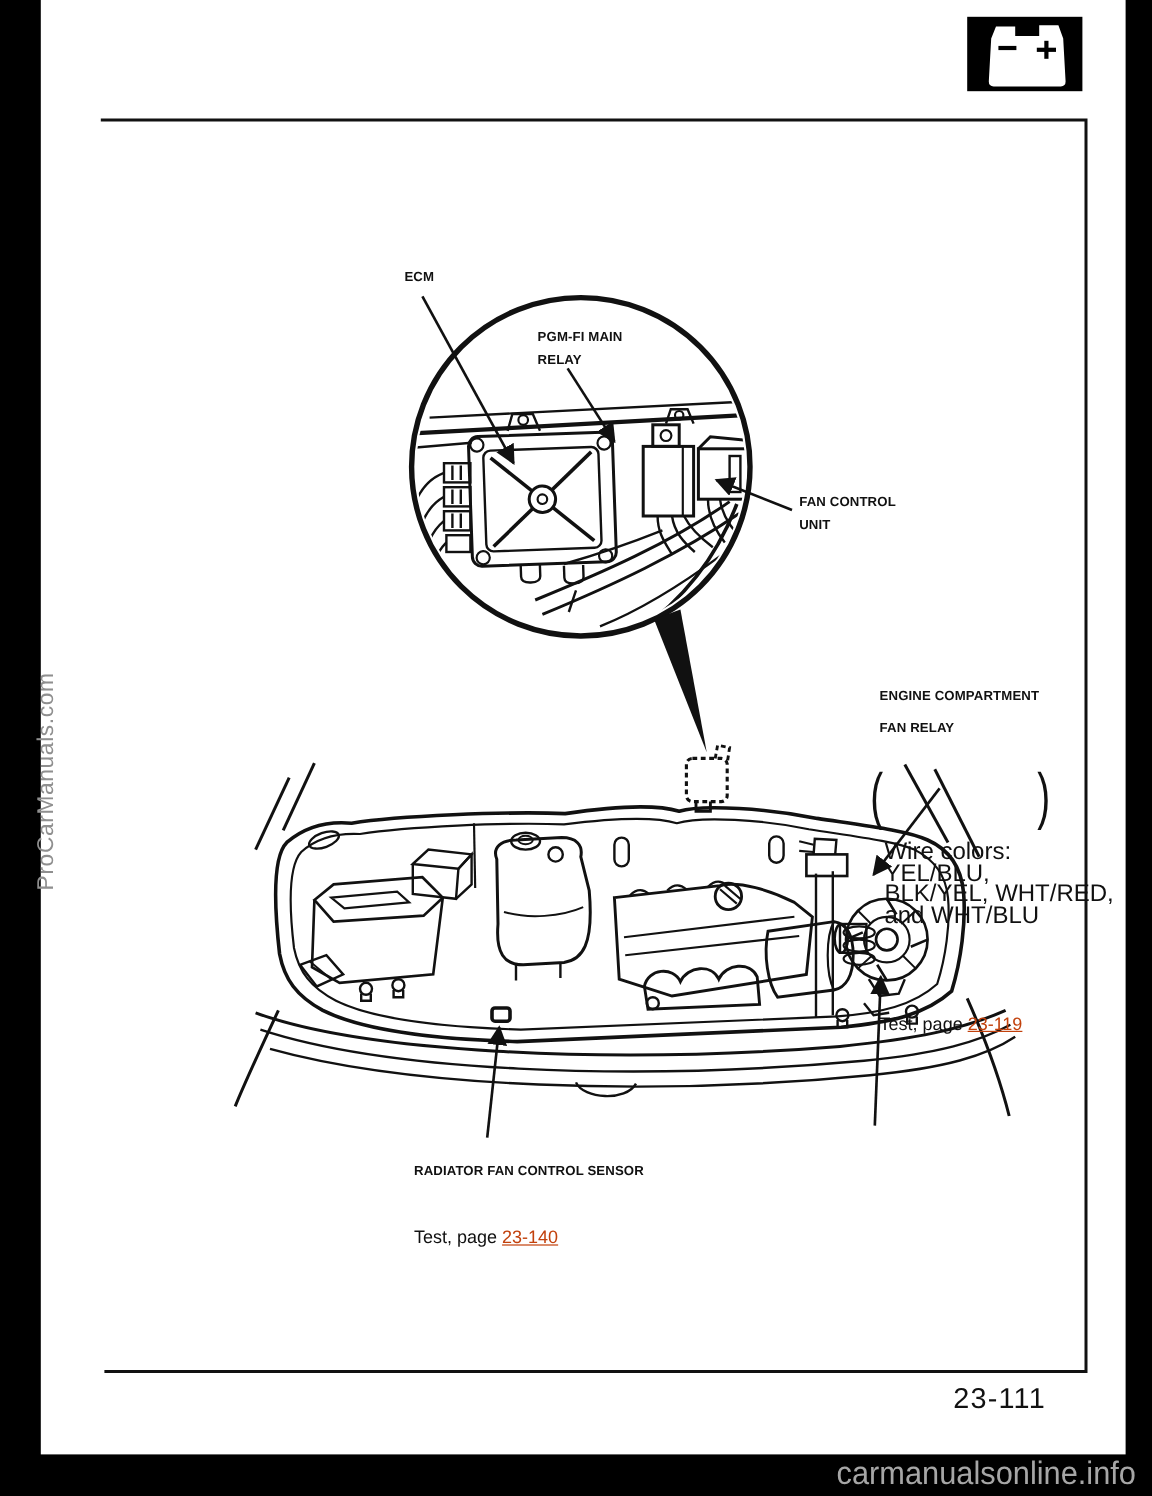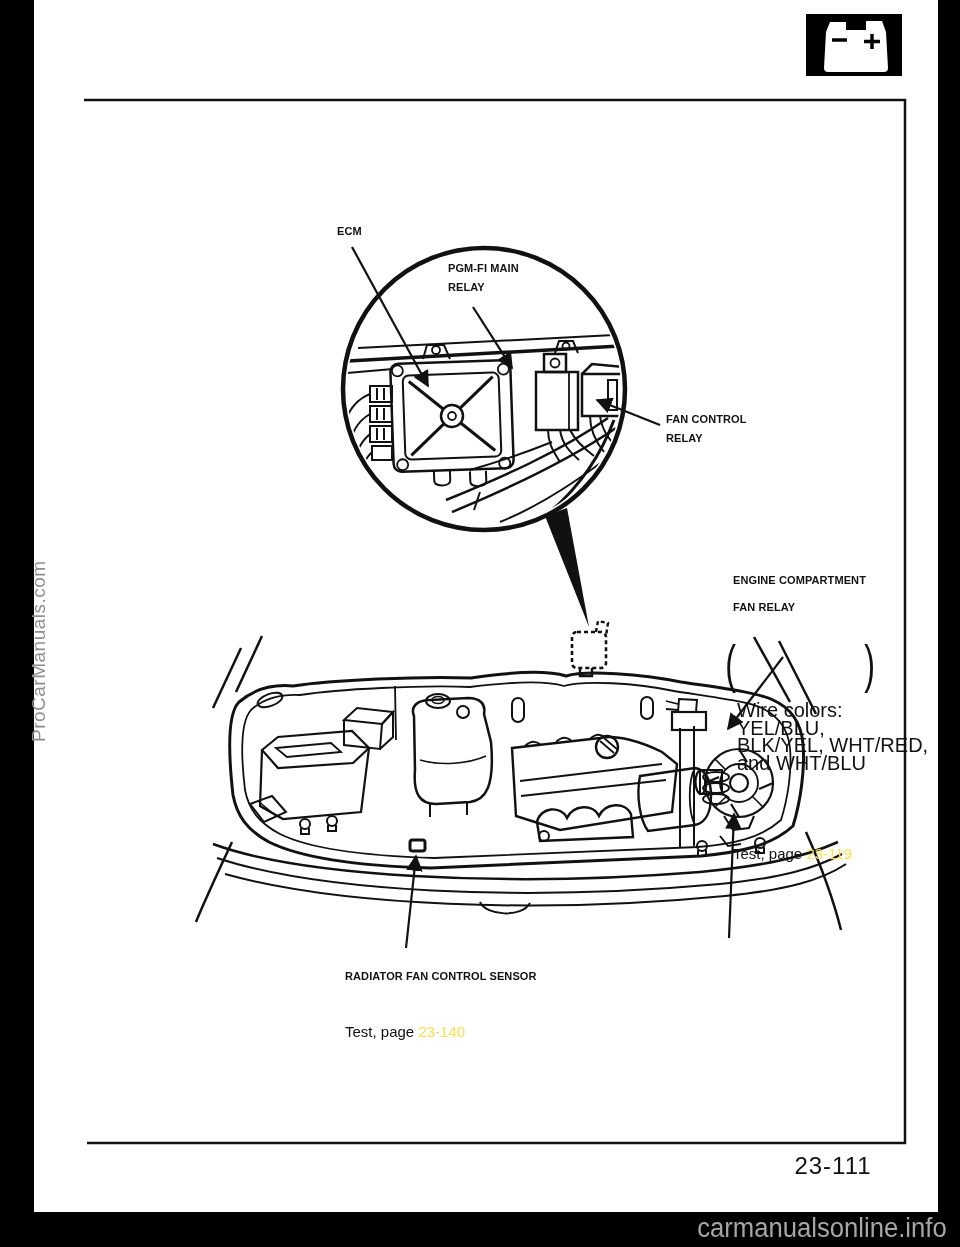--- a/index.html
+++ b/index.html
@@ -4,21 +4,21 @@
 <style>
   html,body{margin:0;padding:0;background:#000;}
   #screen{position:relative;width:960px;height:1247px;background:#000;overflow:hidden;
           font-family:"Liberation Sans","DejaVu Sans",sans-serif;color:#111;}
   #paper{position:absolute;left:34px;top:0;width:904px;height:1212px;background:#fff;}
   svg.art{position:absolute;left:0;top:0;z-index:2;}
   .txt{position:absolute;z-index:3;white-space:pre-line;}
   .lbl{font-weight:bold;font-size:11px;line-height:19px;letter-spacing:.1px;}
   .note{font-size:20px;line-height:17.5px;margin-top:26px;}
   .linkline{font-size:15px;line-height:18px;}
-  .pagelink{color:#fde047;}
+  .pagelink{color:#c2410c;text-decoration:underline;}
   .paren{position:absolute;font-size:52px;font-weight:400;line-height:52px;
          transform:scaleX(.62);transform-origin:center;color:#111;z-index:3;}
   #page-number{position:absolute;left:768px;top:1152px;width:130px;text-align:center;
          font-size:24px;font-weight:normal;letter-spacing:1px;z-index:3;}
   #wm-left{position:absolute;left:28px;top:742px;width:230px;color:#8f8f8f;font-size:19px;
          transform:rotate(-90deg);transform-origin:left top;letter-spacing:.5px;z-index:3;}
   #wm-bottom{position:absolute;right:13px;top:1213px;color:#a6a6a6;font-size:27px;
          letter-spacing:0;transform:scaleX(.95);transform-origin:right center;z-index:3;}
 </style>
 </head>
@@ -229,24 +229,24 @@
         <ellipse cx="701" cy="782" rx="5.5" ry="12"></ellipse>
         <path d="M724,816 l9,14 l16,-2 l5,-12" stroke-width="2"></path>
         <path d="M720,836 l8,10 l13,-2" stroke-width="2"></path>
       </g>
 
       <rect x="410" y="840" width="15" height="11" rx="2.5" stroke-width="3"></rect>
     </g>
   </svg>
 
   <div class="txt lbl" style="left:337px;top:222px;">ECM</div>
-  <div class="txt lbl" style="left:448px;top:259px;">PGM-FI MAIN
+  <div class="txt lbl" style="left:448px;top:272px;">PGM-FI MAIN
 RELAY</div>
   <div class="txt lbl" style="left:666px;top:410px;">FAN CONTROL
-RELAY</div>
+UNIT</div>
 
   <div class="txt" style="left:733px;top:549px;width:200px;">
     <div class="lbl" style="line-height:27px;">ENGINE COMPARTMENT
 FAN RELAY</div>
     <div style="position:relative;margin-top:1px;">
       <span class="paren" style="left:-11px;top:-2px;">(</span>
       <div class="note" style="padding-left:4px;">Wire colors: YEL/BLU,
 BLK/YEL, WHT/RED,
 and WHT/BLU</div>
       <span class="paren" style="left:128px;top:-2px;">)</span>

